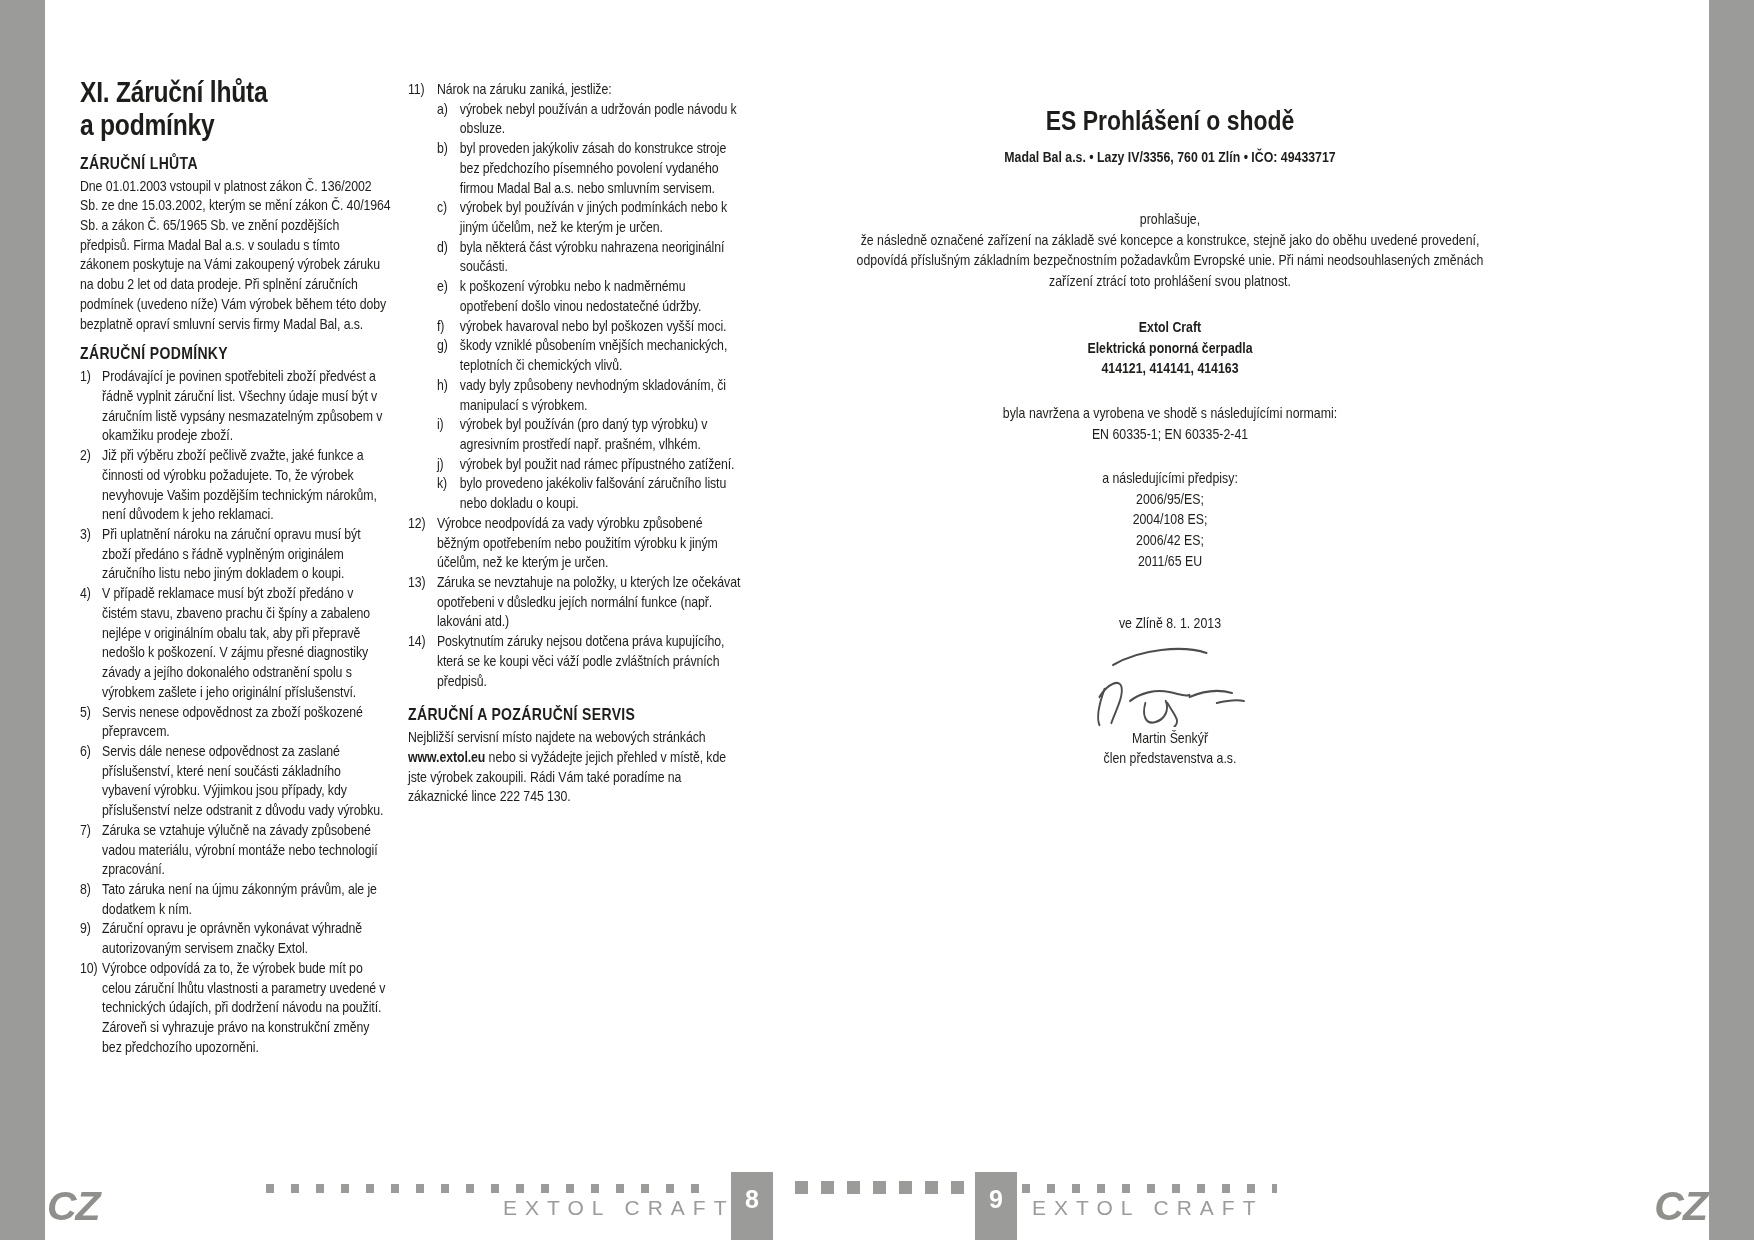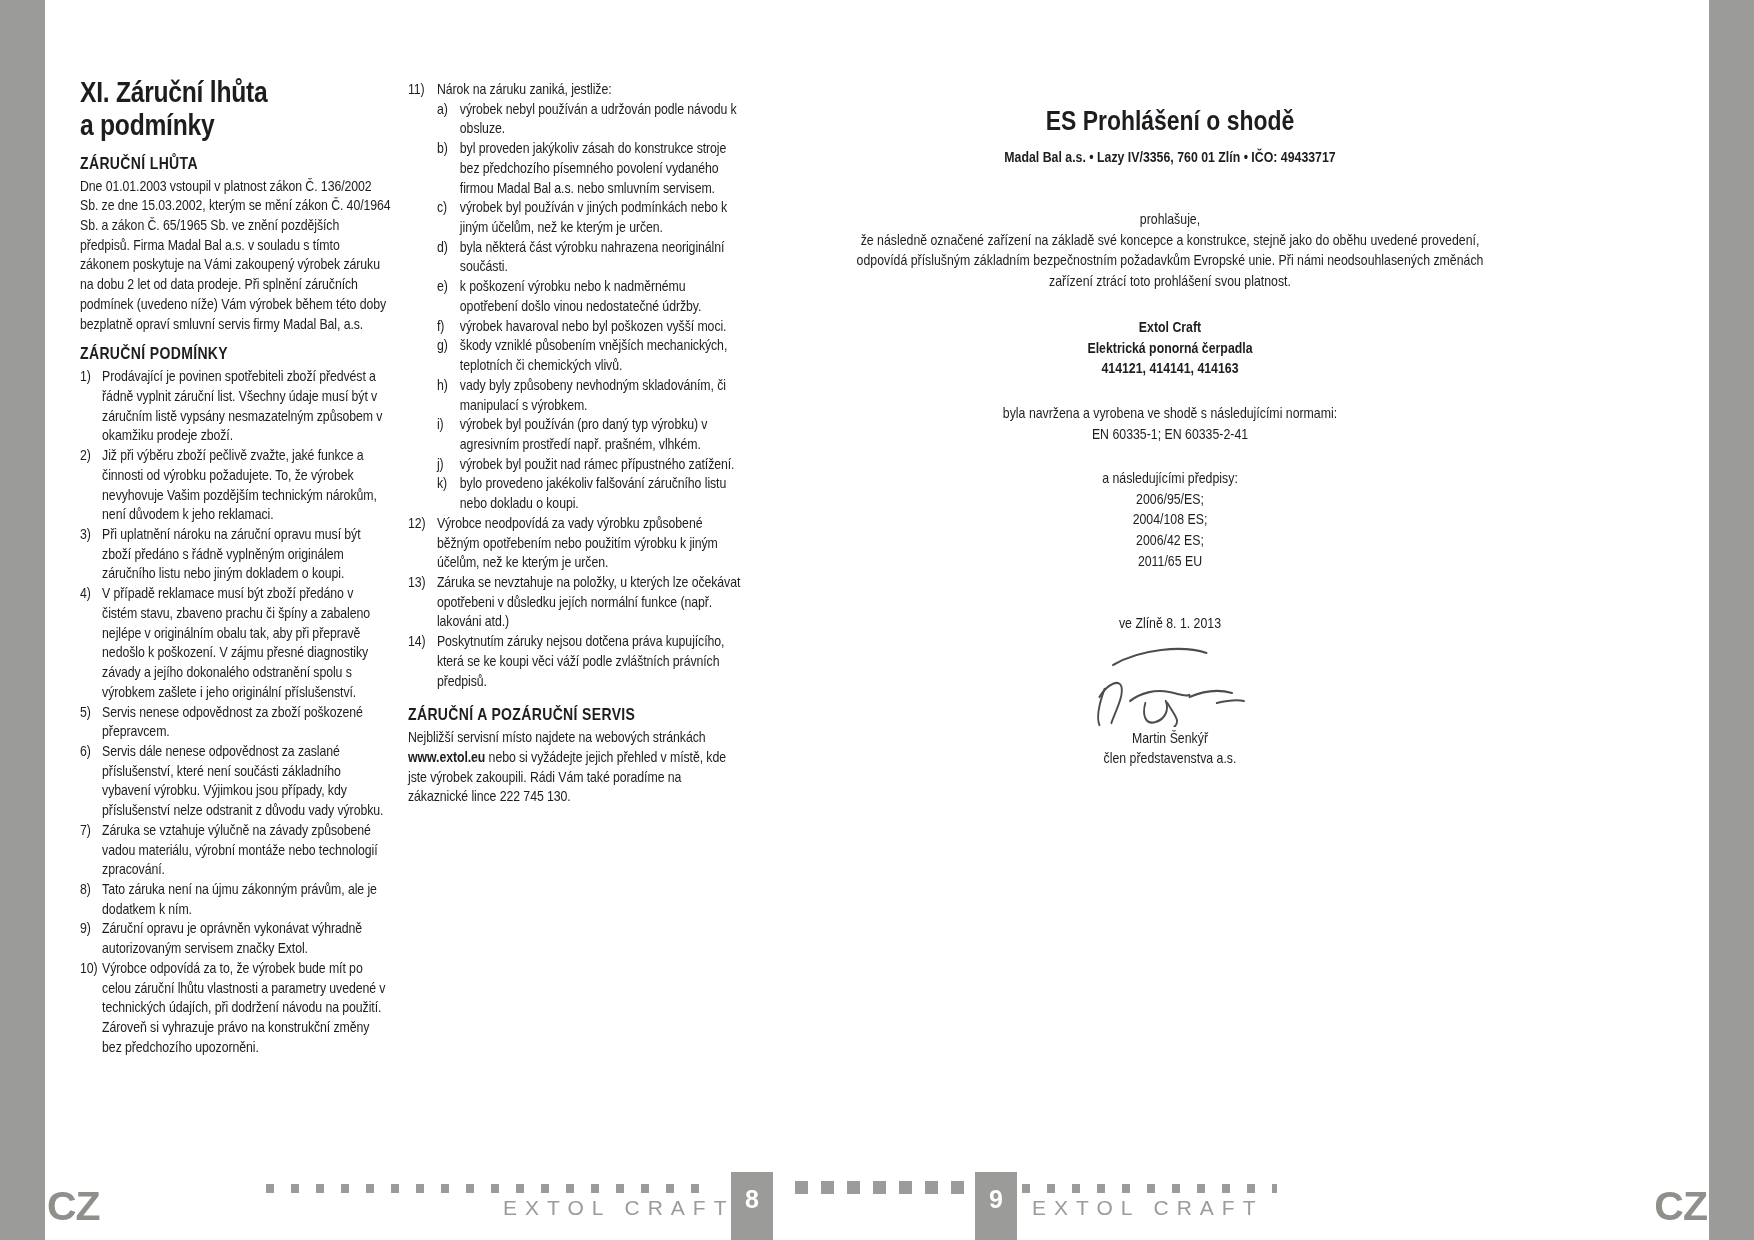--- a/index.html
+++ b/index.html
@@ -37,21 +37,21 @@
   .r-line{font-size:14.5px;line-height:1.42;}
   .r-line.bold{font-weight:bold;}
   .decl{margin-top:44px;}
   .norms{margin-top:24px;}
   .directives{margin-top:24px;}
   .date-line{margin-top:42px;}
   .sig-wrap{margin-top:4px;height:90px;display:flex;justify-content:center;align-items:center;}
   .signer{margin-top:0;}
 
   
-  .footer-cz{position:absolute;top:1186px;font-size:41px;font-weight:bold;line-height:1;color:#8f8f8c;letter-spacing:-1px;}
+  .footer-cz{position:absolute;top:1186px;font-size:41px;font-weight:bold;line-height:1;color:#8f8f8c;letter-spacing:-1px;font-style:italic;}
   .footer-cz.left{left:47px;}
   .footer-cz.right{right:47px;}
   .brand-text{position:absolute;top:1196px;font-size:21px;letter-spacing:8px;color:#9b9b99;white-space:nowrap;}
   .brand-text.left{left:503px;}
   .brand-text.right{left:1032px;}
   .dots-s{position:absolute;top:1184px;height:9px;background:repeating-linear-gradient(to right,#9b9b99 0 8px,transparent 8px 25px);}
   .dots-s.left{left:266px;width:440px;}
   .dots-s.right{left:1022px;width:255px;}
   .dots-m{position:absolute;top:1181px;left:795px;width:172px;height:13px;background:repeating-linear-gradient(to right,#9b9b99 0 13px,transparent 13px 26px);}
   .page-box{position:absolute;top:1172px;width:42px;height:68px;background:#9b9b99;color:#fff;font-size:25px;font-weight:bold;text-align:center;line-height:54px;}

